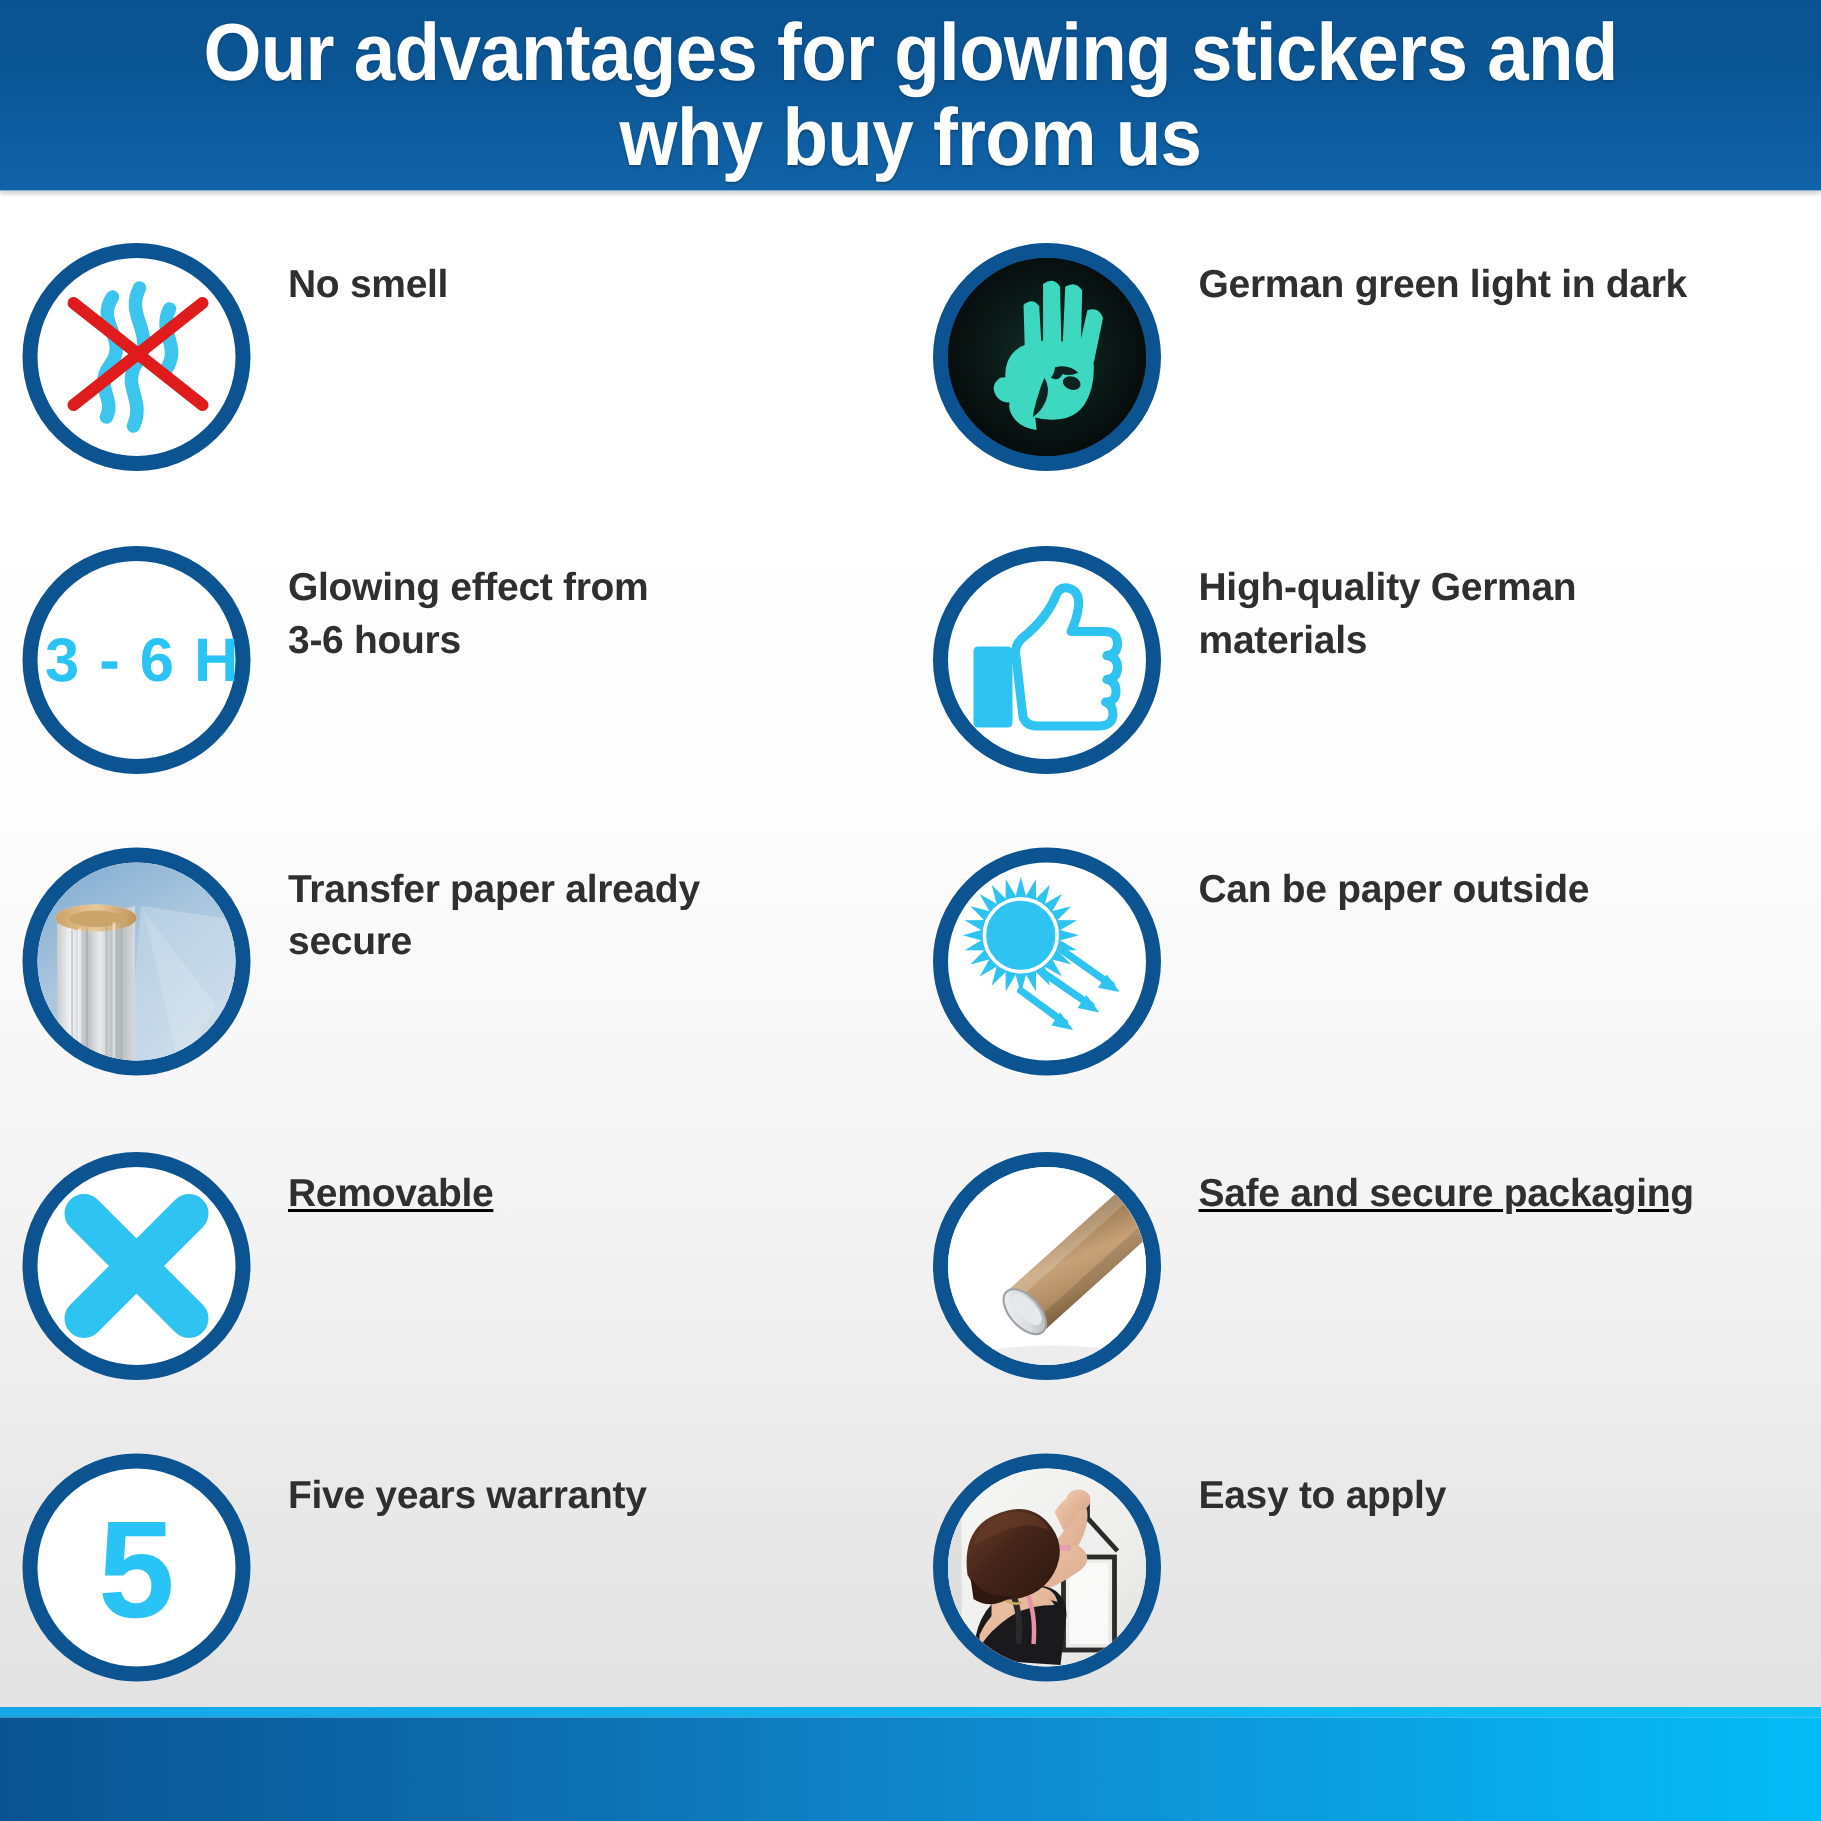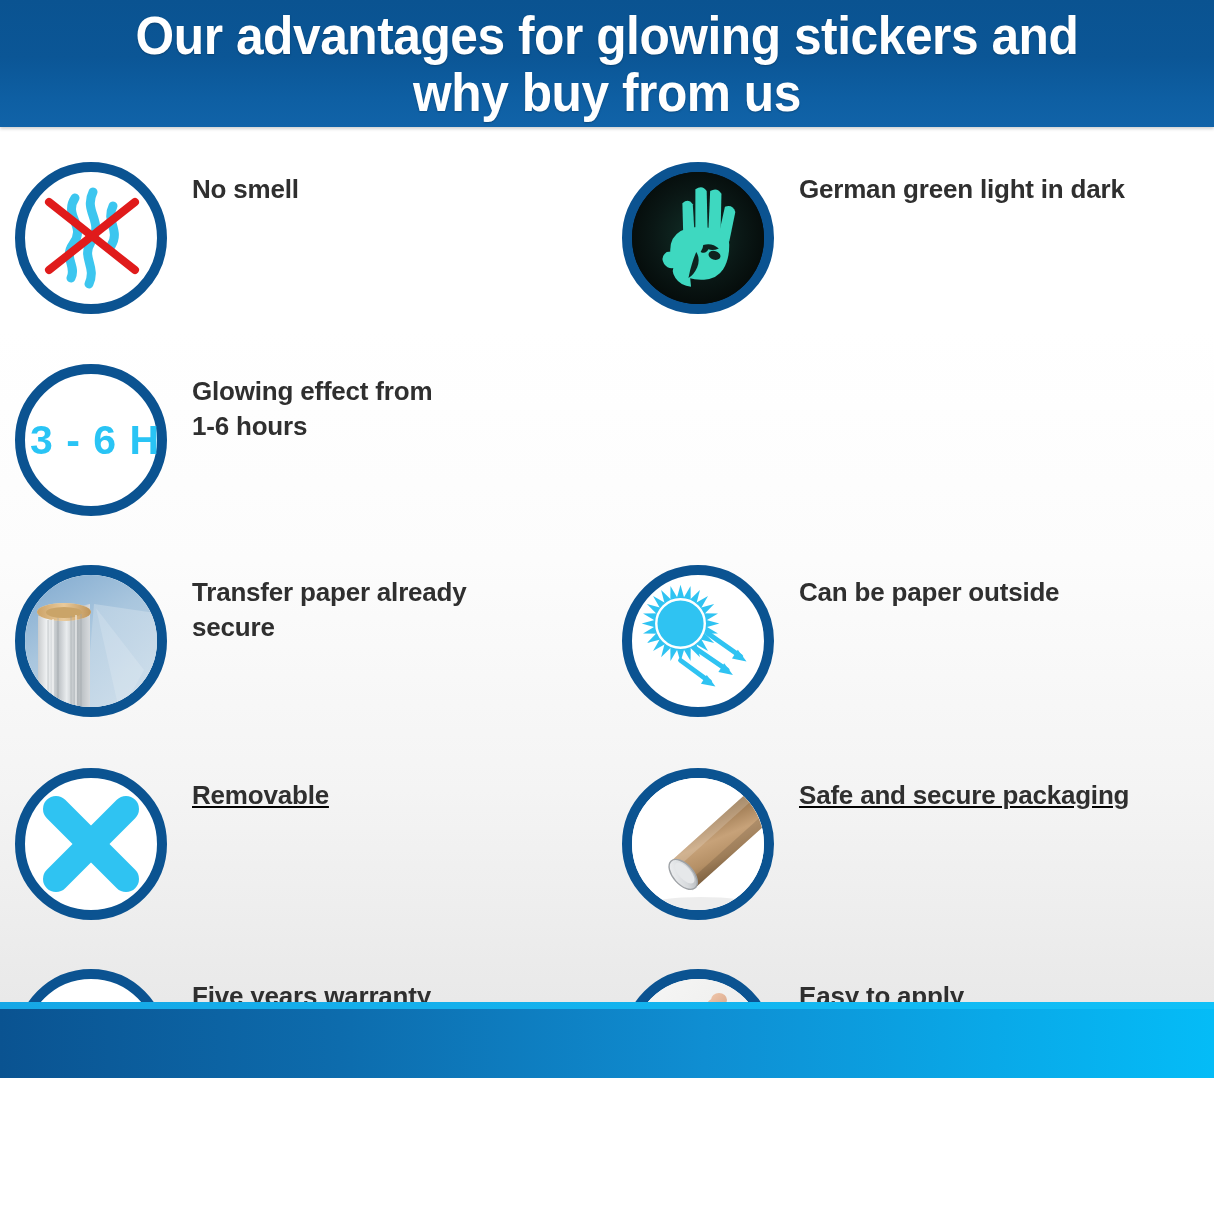--- a/index.html
+++ b/index.html
@@ -7,21 +7,21 @@
   body {
     font-family:"Liberation Sans", sans-serif;
     background:#ffffff;
     overflow:hidden;
     position:relative;
   }
 
   
   .page {
     position:relative;
-    width:1214px; height:1078px;
+    width:1214px; height:1214px;
     background:linear-gradient(to bottom,
         #ffffff 0px, #ffffff 330px,
         #fcfcfc 560px, #f4f4f4 790px,
         #eaeaea 980px, #e3e3e3 1130px);
     overflow:hidden;
   }
 
   
   .header {
     position:absolute; left:0; top:0;
@@ -175,23 +175,32 @@
       </div>
     </div>
 
     <div class="row" style="top:237px;">
 
       <div class="cell">
         <div class="badge">
           <span class="badge-text hours">3 - 6 H</span>
         </div>
         <div class="label">Glowing effect from
-1-6 hours</div>
-      </div>
-
+3-6 hours</div>
+      </div>
+
+      <div class="cell">
+        <div class="badge">
+          <svg class="inner-svg" width="122" height="122" viewBox="0 0 122 122">
+            <rect x="12" y="52" width="26" height="54" rx="3" fill="#2fc3f2"></rect>
+            <path d="M40 56 q0 -6 5 -10 q16 -13 22 -28 q2 -6 8 -5 q8 2 7 12 q-1 9 -5 17 h22 q9 0 9 8 q0 7 -7 8 q7 1 7 8 q0 7 -7 8 q6 1 6 8 q0 7 -7 7 q5 2 5 8 q0 8 -10 8 h-40 q-8 0 -10 -6 z" fill="none" stroke="#2fc3f2" stroke-width="6" stroke-linejoin="round"></path>
+          </svg>
+        </div>
+        <div class="label">High-quality German materials</div>
+      </div>
     </div>
 
     <div class="row" style="top:438px;">
 
       <div class="cell">
         <div class="badge clip">
           <svg class="photo" width="152" height="152" viewBox="0 0 152 152" preserveAspectRatio="none">
             <defs>
               <linearGradient id="bgblue" x1="0" y1="0" x2="0.6" y2="1">
                 <stop offset="0%" stop-color="#7fa9cf"></stop>

